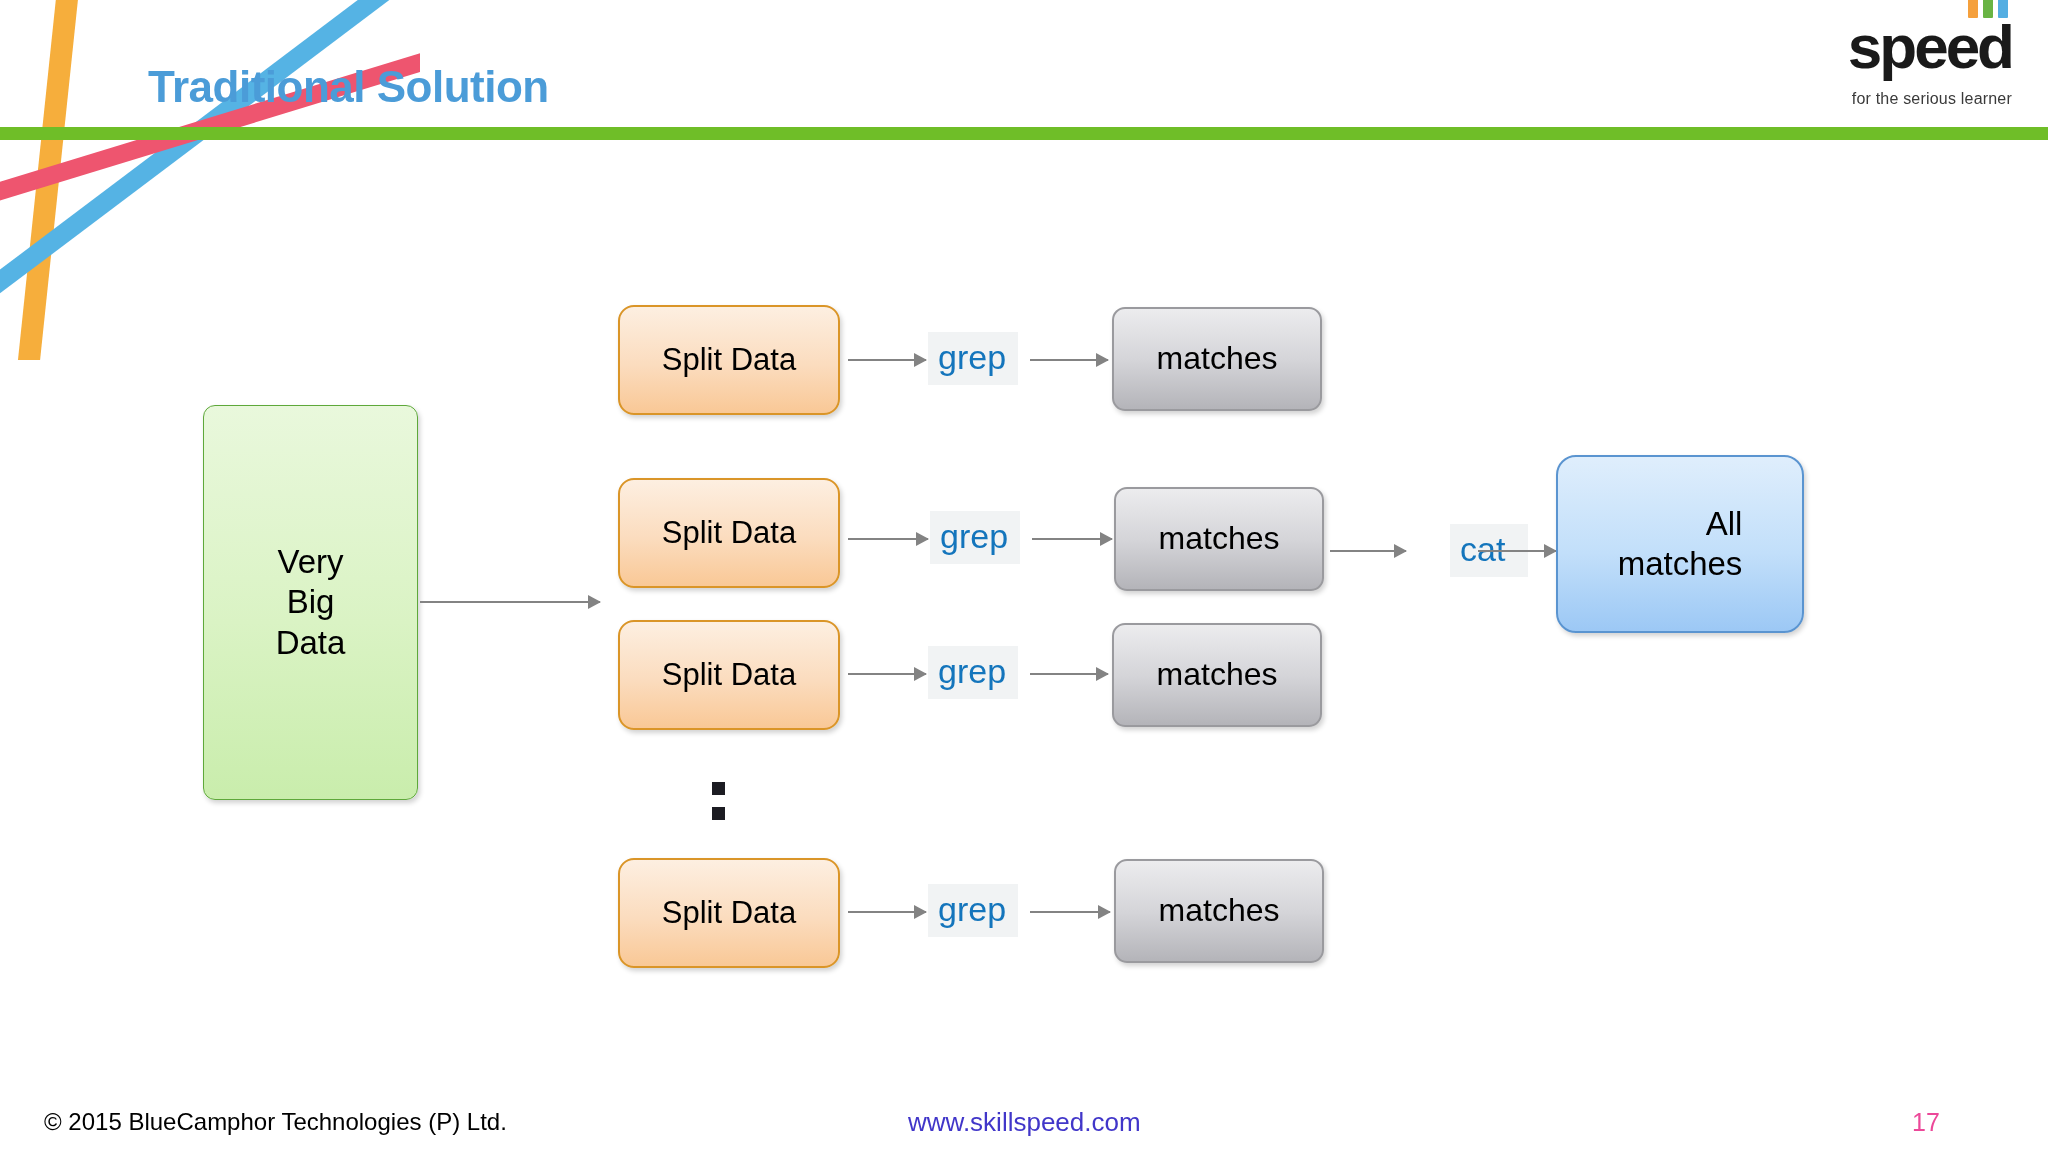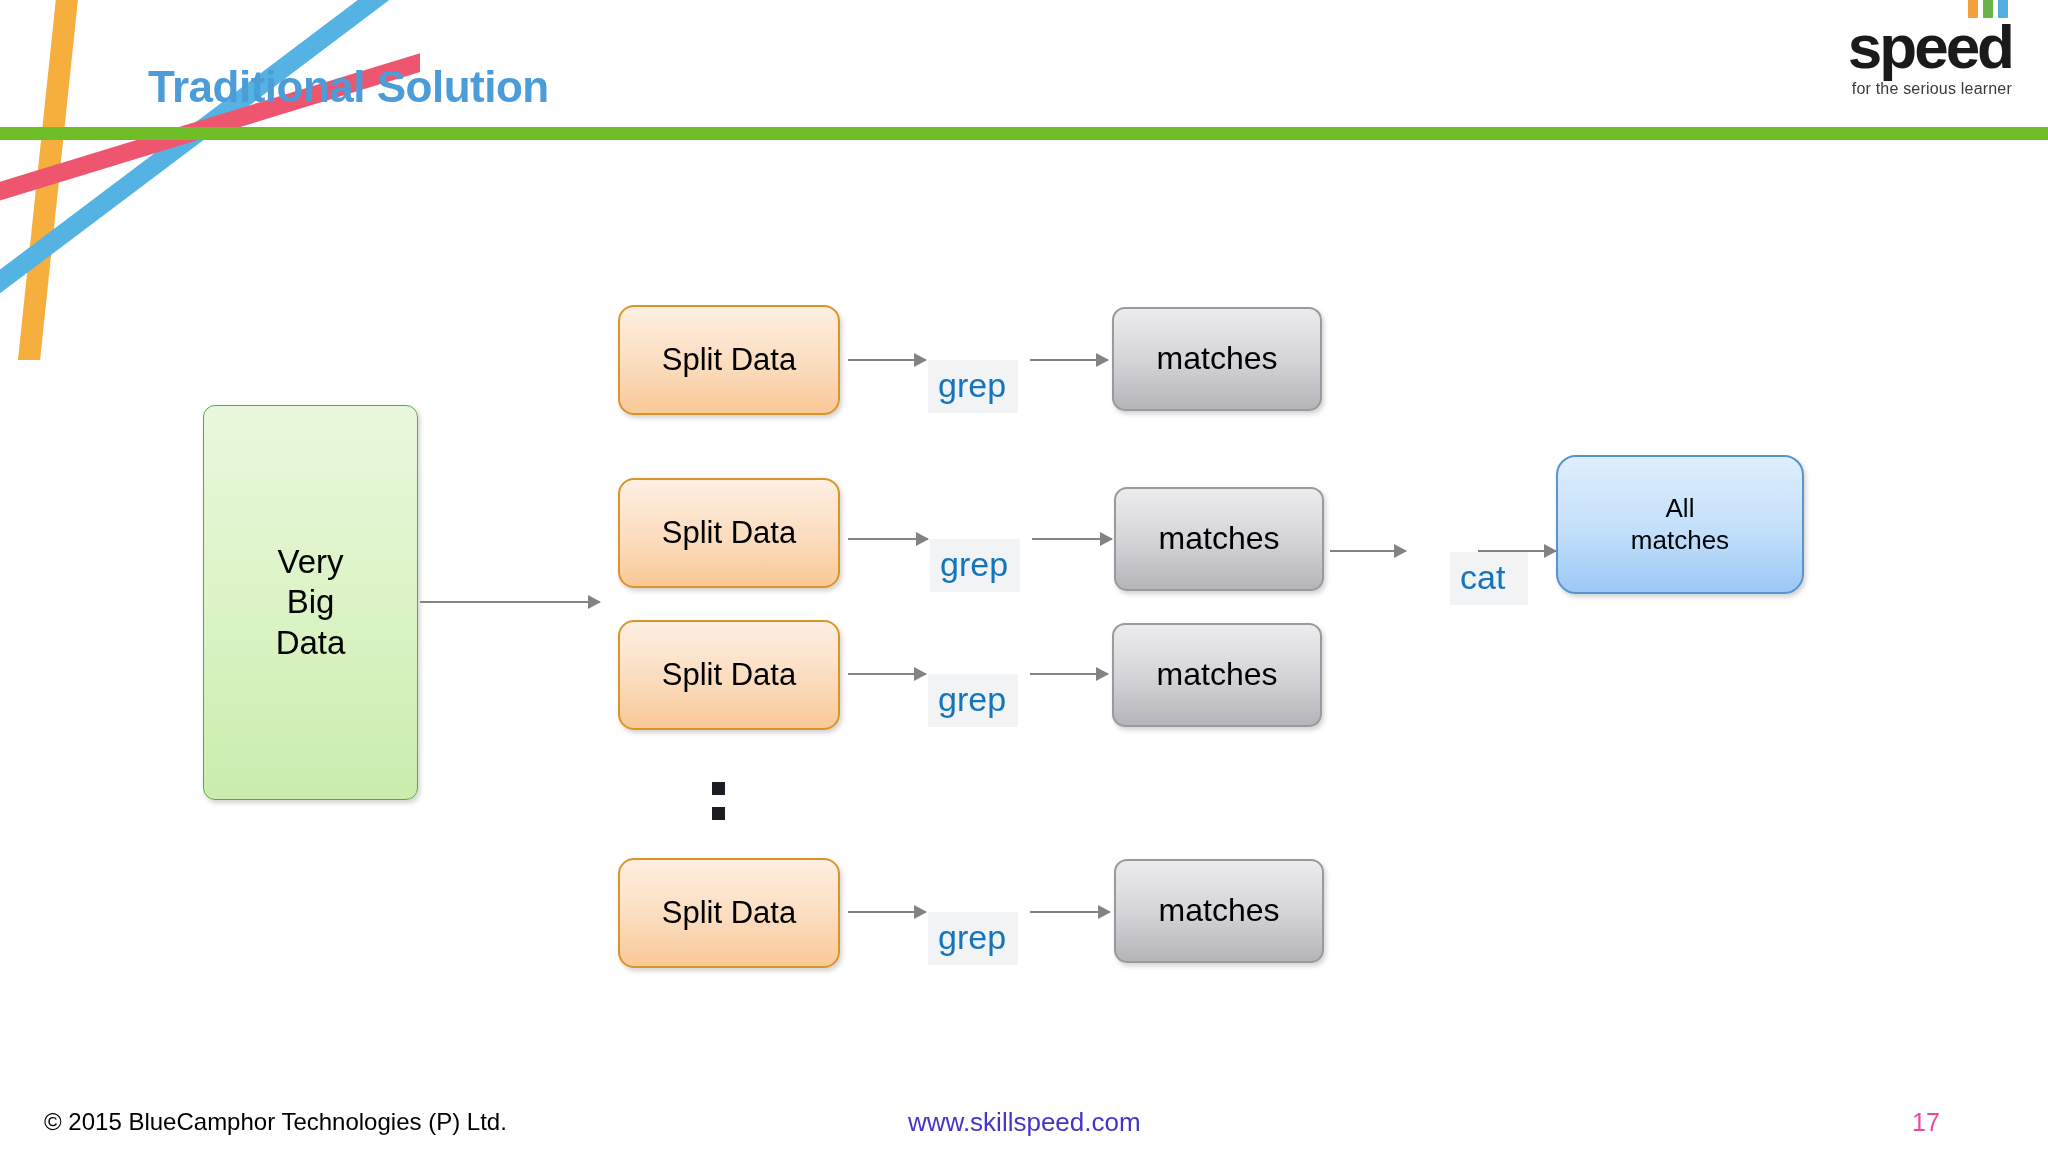--- a/index.html
+++ b/index.html
@@ -67,21 +67,21 @@
   .bar{width:10px;border-radius:1px;}
   .bar.i{height:34px;background:#F5A03C;}
   .bar.l1{height:48px;background:#69B444;}
   .bar.l2{height:56px;background:#54AEE2;}
   .idot{
     position:absolute;left:0px;top:2px;
     width:12px;height:12px;border-radius:50%;background:#EE4567;
   }
   .logo-tag{
     text-align:right;font-size:16px;color:#3A3A3A;
-    margin-top:4px;letter-spacing:0.2px;
+    margin-top:14px;letter-spacing:0.2px;
   }
 
   
   .diagram{position:absolute;left:0;top:0;width:2048px;height:1152px;}
 
   .node{
     position:absolute;box-sizing:border-box;
     display:flex;align-items:center;justify-content:center;
     text-align:center;color:#000;
     font-size:31px;line-height:1.22;
@@ -101,36 +101,36 @@
     background:linear-gradient(180deg,#FDEFE1 0%,#FBDCBE 55%,#F9C896 100%);
     font-size:31px;
   }
   .node.matches{
     width:210px;height:104px;border-radius:13px;
     border:2px solid #9A9A9E;
     background:linear-gradient(180deg,#ECECEE 0%,#D4D4D8 52%,#B4B4B9 100%);
     font-size:32px;
   }
   .node.allmatches{
-    left:1556px;top:455px;width:248px;height:139px;
+    left:1556px;top:455px;width:248px;height:178px;
     border-radius:20px;
     border:2px solid #5A94D0;
     background:linear-gradient(180deg,#DFEEFC 0%,#C2DFFA 55%,#9CC8F5 100%);
-    font-size:26px;
+    font-size:33px;
+    text-align:right;
   }
 
   .cmd{
     position:absolute;
     background:#F1F3F4;
     color:#1475BC;
     font-size:34px;
     padding:8px 10px 11px 10px;
     line-height:1;
     box-sizing:border-box;
-    margin-top:28px;
   }
 
   .arrow{position:absolute;height:2px;background:#838383;}
   .arrow:after{
     content:"";position:absolute;right:-1px;top:-6px;
     border-left:13px solid #838383;
     border-top:7px solid transparent;
     border-bottom:7px solid transparent;
   }
 

